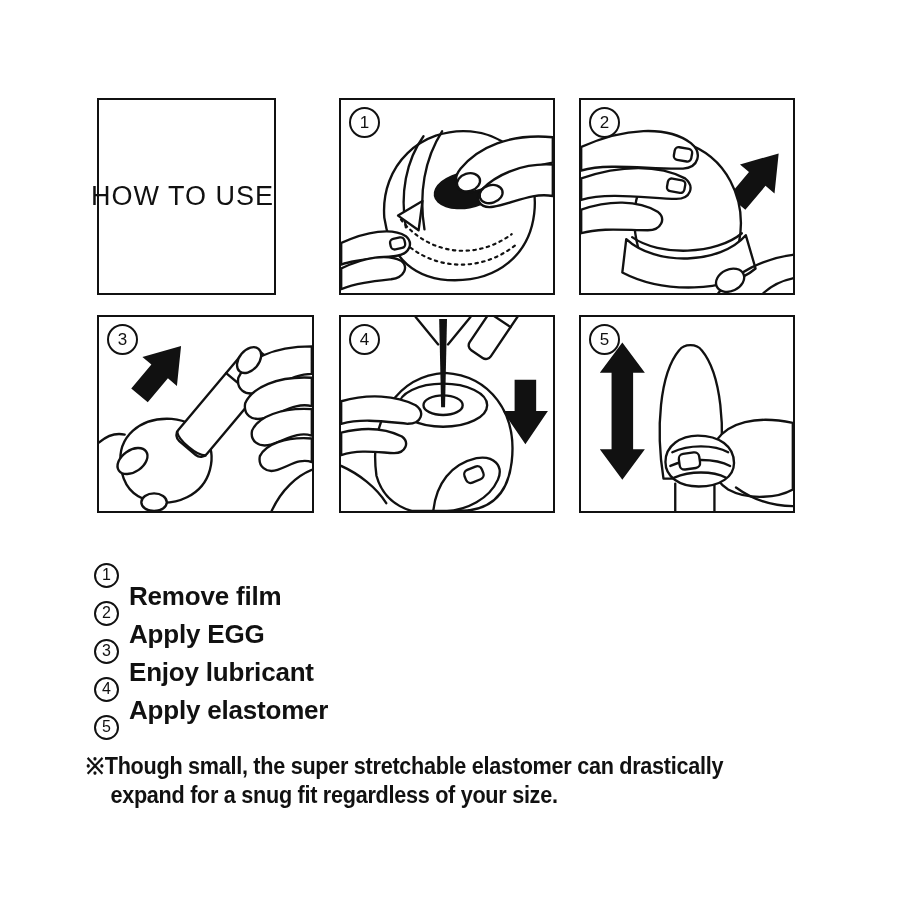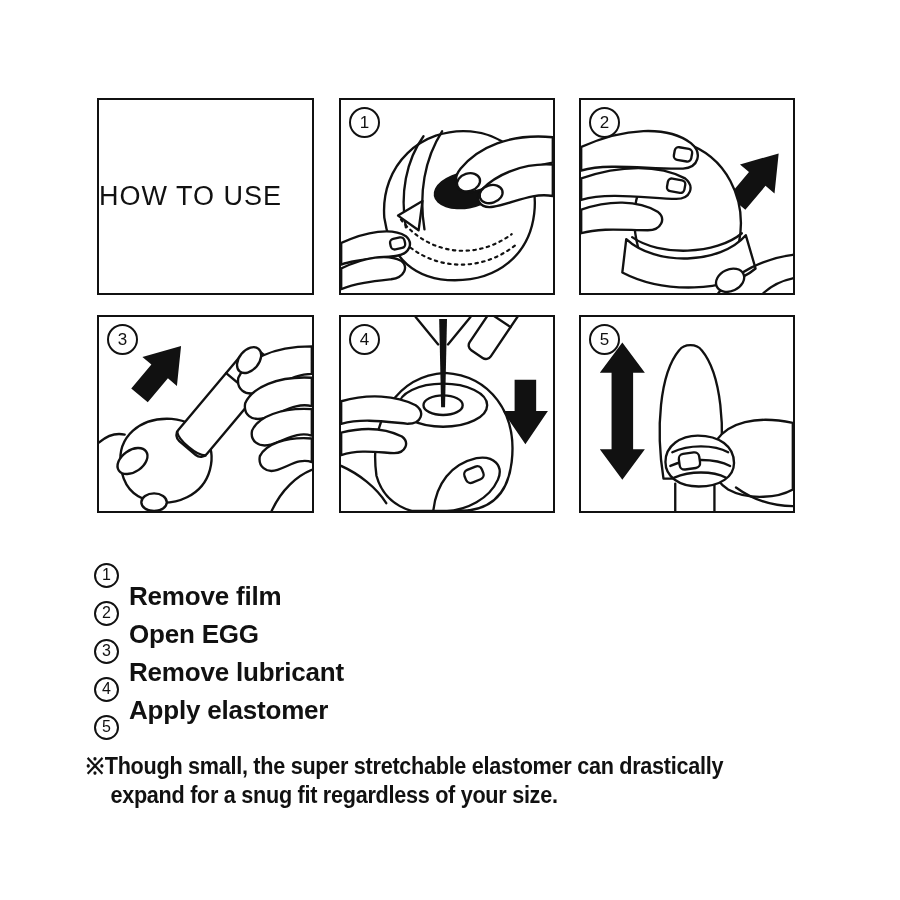--- a/index.html
+++ b/index.html
@@ -10,21 +10,21 @@
   .panel {
     position:absolute; border:2.4px solid #111; background:#fff; box-sizing:border-box;
   }
   .panel svg { position:absolute; left:0; top:0; width:100%; height:100%; display:block; }
   .panel-num {
     position:absolute; top:7px; left:8px; width:27px; height:27px;
     border:2px solid #111; border-radius:50%; background:#fff;
     display:flex; align-items:center; justify-content:center;
     font-size:17px; line-height:1; z-index:2;
   }
-  .p-title  { left:97px;  top:98px;  width:217px; height:197px; display:flex; align-items:center; justify-content:flex-start; }
+  .p-title  { left:97px;  top:98px;  width:179px; height:197px; display:flex; align-items:center; justify-content:flex-end; }
   .p1 { left:339px; top:98px;  width:216px; height:197px; }
   .p2 { left:579px; top:98px;  width:216px; height:197px; }
   .p3 { left:97px;  top:315px; width:217px; height:198px; }
   .p4 { left:339px; top:315px; width:216px; height:198px; }
   .p5 { left:579px; top:315px; width:216px; height:198px; }
   .how-title { font-size:27px; letter-spacing:1px; font-weight:400; white-space:nowrap; }
 
   
   .s { fill:none; stroke:#111; stroke-width:2.4; stroke-linecap:round; stroke-linejoin:round; }
   .w { fill:#fff; stroke:#111; stroke-width:2.4; stroke-linejoin:round; stroke-linecap:round; }
@@ -158,25 +158,25 @@
     </svg>
   </div>
 
   <div class="steps">
     <div class="step">
       <span class="step-num">1</span>
       <span class="step-label">Remove film</span>
     </div>
     <div class="step">
       <span class="step-num">2</span>
-      <span class="step-label">Open EGG</span>
+      <span class="step-label">Apply EGG</span>
     </div>
     <div class="step">
       <span class="step-num">3</span>
-      <span class="step-label">Remove lubricant</span>
+      <span class="step-label">Enjoy lubricant</span>
     </div>
     <div class="step">
       <span class="step-num">4</span>
       <span class="step-label">Apply elastomer</span>
     </div>
     <div class="step">
       <span class="step-num">5</span>
     </div>
   </div>
 

